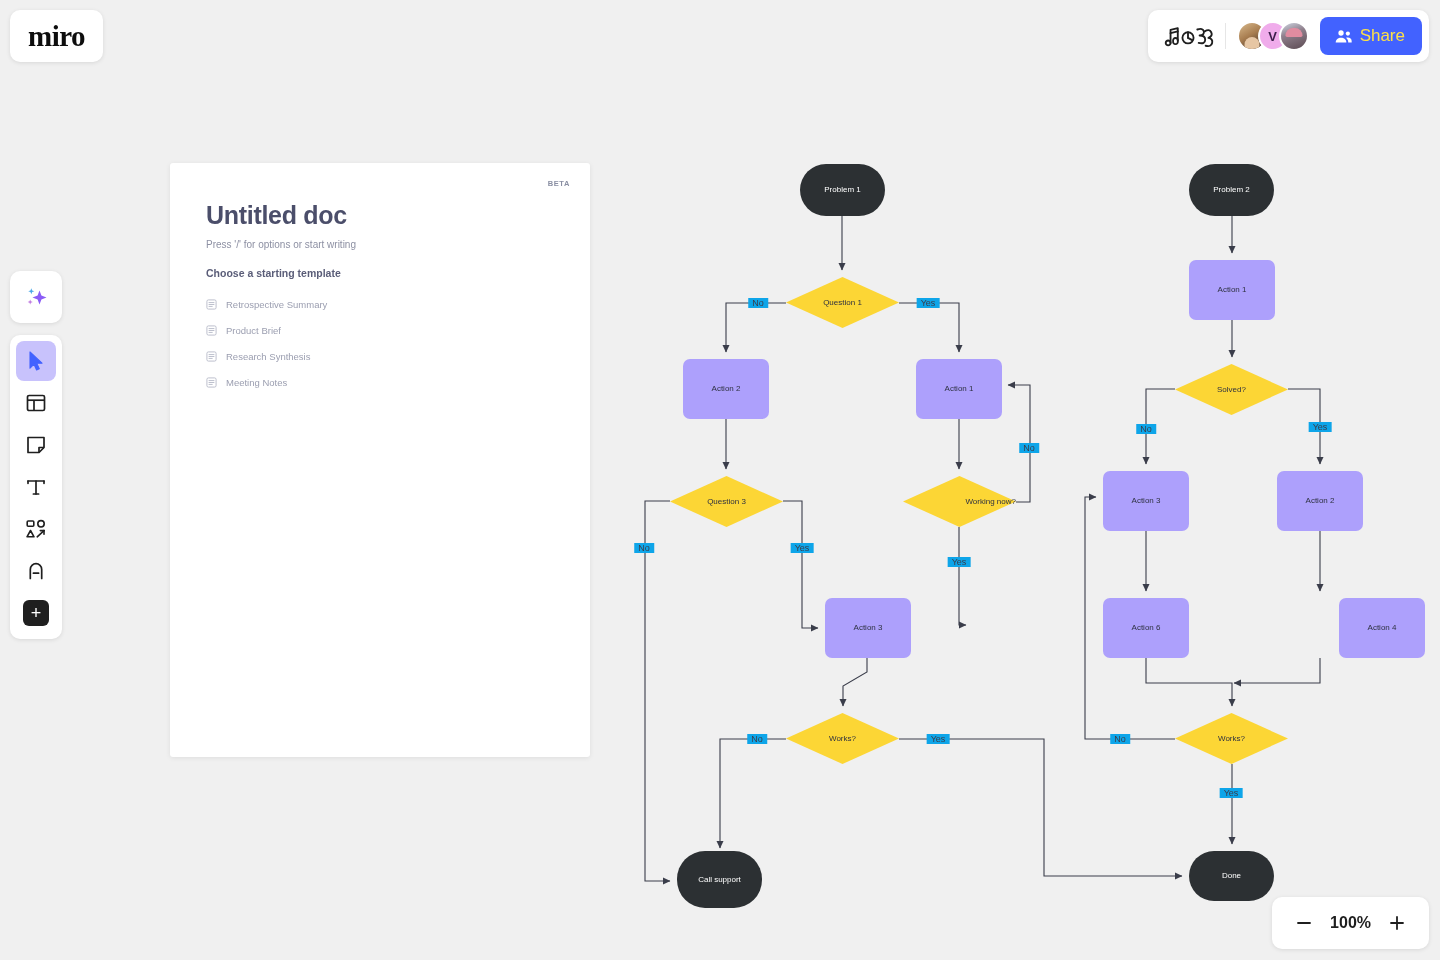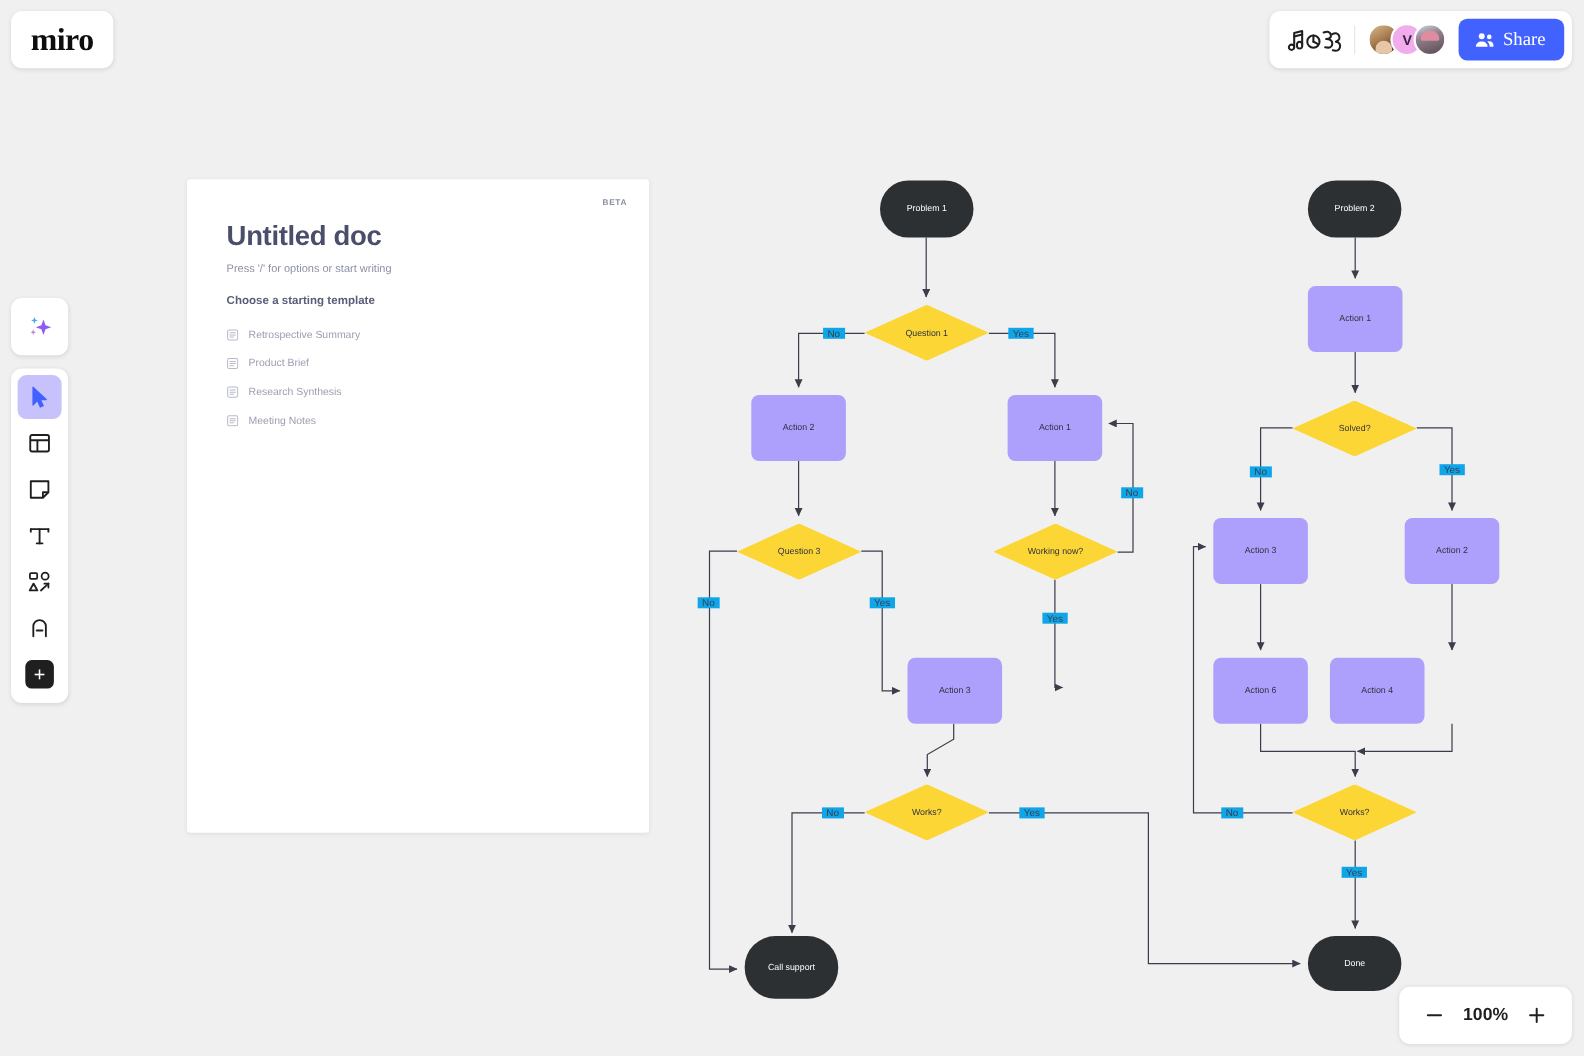--- a/index.html
+++ b/index.html
@@ -54,24 +54,24 @@
   }
   .av2 { background: #F0ACEB; }
   .av3 { background: linear-gradient(160deg,#cfd7e3 0%,#8f7f8c 40%,#5b4a52 100%); }
   .av3::after {
     content: ""; position: absolute; left: 50%; top: 18%;
     width: 17px; height: 9px; border-radius: 9px 9px 2px 2px;
     background: #e08ca0; transform: translateX(-50%);
   }
   .share-btn {
     display: flex; align-items: center; gap: 7px;
-    background: #4262FF; color: #ffffff;
+    background: #4262FF; color: #fde047;
     height: 38px; padding: 0 17px 0 14px;
     border-radius: 8px; border: none; cursor: pointer;
-    font-size: 17px; font-family: Liberation Serif, serif;
+    font-size: 17px; font-family: Liberation Sans, sans-serif;
   }
   .share-btn svg { display: block; }
 
   
   .tool-card {
     position: absolute; left: 10px;
     width: 52px; background: #fff;
     border-radius: 10px; box-shadow: 0 1px 4px rgba(0,0,0,.10);
     display: flex; flex-direction: column; align-items: center;
   }
@@ -380,21 +380,21 @@
   <div class="node rect" style="left:683px;top:359px;width:86px;height:60px;">
     <span>Action 2</span>
   </div>
   <div class="node rect" style="left:916px;top:359px;width:86px;height:60px;">
     <span>Action 1</span>
   </div>
   <div class="node dia" style="left:670px;top:476px;width:113px;height:51px;">
     <div class="dia-bg"></div>
     <span>Question 3</span>
   </div>
-  <div class="node dia" style="left:903px;top:476px;width:113px;height:51px;">
+  <div class="node dia" style="left:903px;top:476px;width:113px;height:51px;justify-content:flex-end;">
     <div class="dia-bg"></div>
     <span>Working now?</span>
   </div>
   <div class="node rect" style="left:825px;top:598px;width:86px;height:60px;">
     <span>Action 3</span>
   </div>
   <div class="node dia" style="left:786px;top:713px;width:113px;height:51px;">
     <div class="dia-bg"></div>
     <span>Works?</span>
   </div>
@@ -414,21 +414,21 @@
   </div>
   <div class="node rect" style="left:1103px;top:471px;width:86px;height:60px;">
     <span>Action 3</span>
   </div>
   <div class="node rect" style="left:1277px;top:471px;width:86px;height:60px;">
     <span>Action 2</span>
   </div>
   <div class="node rect" style="left:1103px;top:598px;width:86px;height:60px;">
     <span>Action 6</span>
   </div>
-  <div class="node rect" style="left:1209px;top:598px;width:86px;height:60px;">
+  <div class="node rect" style="left:1339px;top:598px;width:86px;height:60px;">
     <span>Action 4</span>
   </div>
   <div class="node dia" style="left:1175px;top:713px;width:113px;height:51px;">
     <div class="dia-bg"></div>
     <span>Works?</span>
   </div>
   <div class="node term" style="left:1189px;top:851px;width:85px;height:50px;">
     <span>Done</span>
   </div>
 

